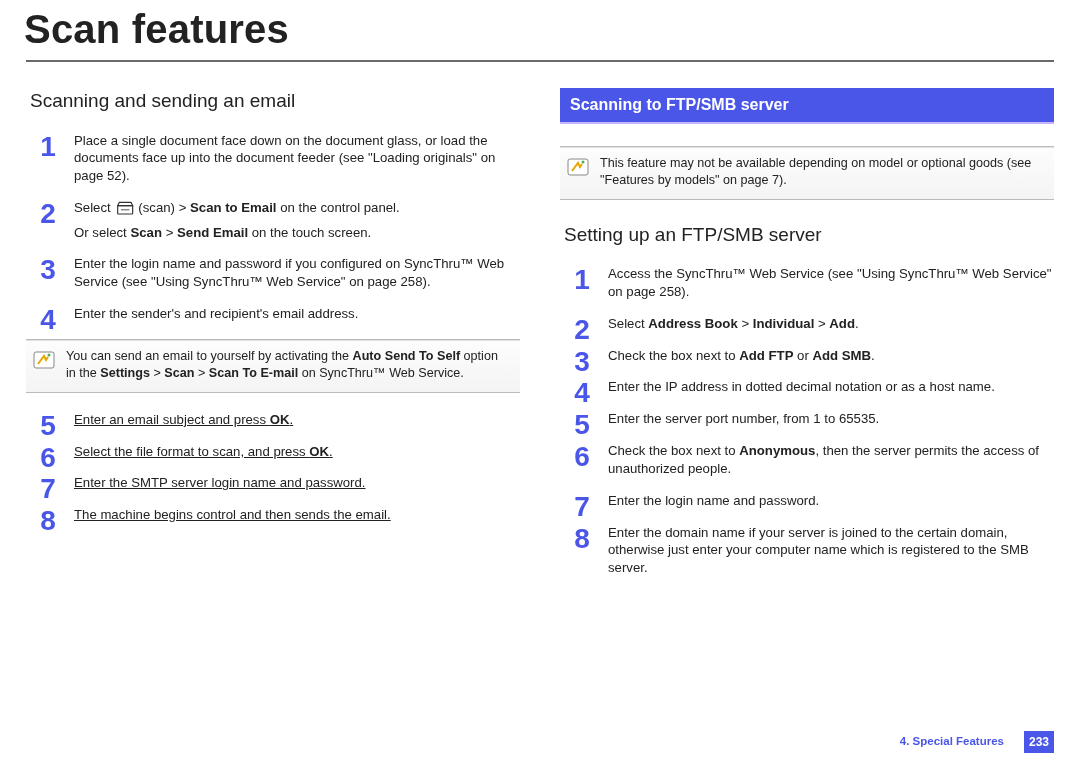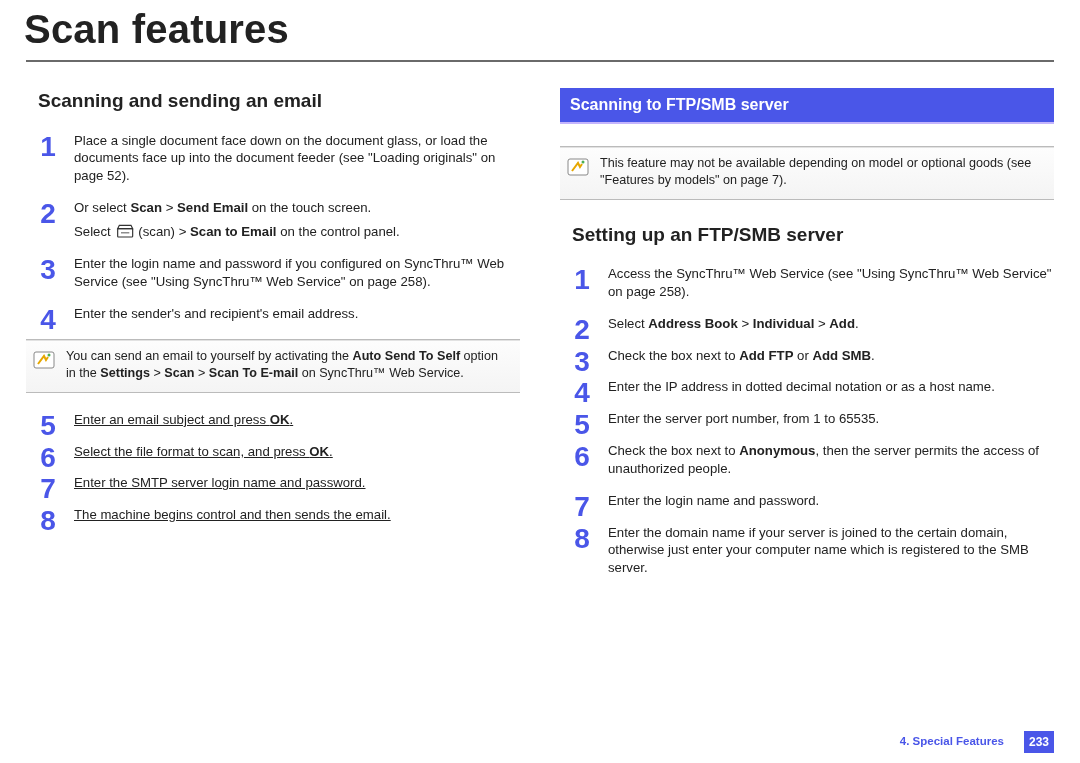--- a/index.html
+++ b/index.html
@@ -28,22 +28,22 @@
   .columns {
     display: flex;
     gap: 40px;
   }
   .col {
     flex: 1 1 0;
     min-width: 0;
   }
   h2.section-heading {
     font-size: 19px;
-    font-weight: 700;
-    margin: 0 0 18px 12px;
+    font-weight: 400;
+    margin: 0 0 18px 4px;
   }
   .blue-bar {
     background: #4a56e8;
     color: #fff;
     font-weight: 700;
     font-size: 16px;
     padding: 6px 10px;
     border-bottom: 2px solid #c4b5fd;
     margin-bottom: 22px;
   }
@@ -131,28 +131,28 @@
 <div class="columns">
 
   <div class="col">
     <h2 class="section-heading">Scanning and sending an email</h2>
 
     <ol class="steps">
       <li>
         <p>Place a single document face down on the document glass, or load the documents face up into the document feeder (see "Loading originals" on page 52).</p>
       </li>
       <li>
-        <p>Or select <b>Scan</b> &gt; <b>Send Email</b> on the touch screen.</p>
         <p>
           <span>Select <span class="scan-icon"><svg viewBox="0 0 24 20">
                   <path d="M4 2 L18 2 L20 6 L2 6 Z" fill="none" stroke="#333" stroke-width="1.4"></path>
                   <rect x="2" y="6" width="18" height="10" rx="1" fill="none" stroke="#333" stroke-width="1.4"></rect>
                   <line x1="6" y1="11" x2="16" y2="11" stroke="#333" stroke-width="1"></line>
                 </svg></span>(scan) &gt; <b>Scan to Email</b> on the control panel.</span>
         </p>
+        <p>Or select <b>Scan</b> &gt; <b>Send Email</b> on the touch screen.</p>
       </li>
       <li>
         <p>Enter the login name and password if you configured on SyncThru™ Web Service (see "Using SyncThru™ Web Service" on page 258).</p>
       </li>
       <li>
         <p>Enter the sender's and recipient's email address.</p>
       </li>
     </ol>
 
     <div class="note-box">

